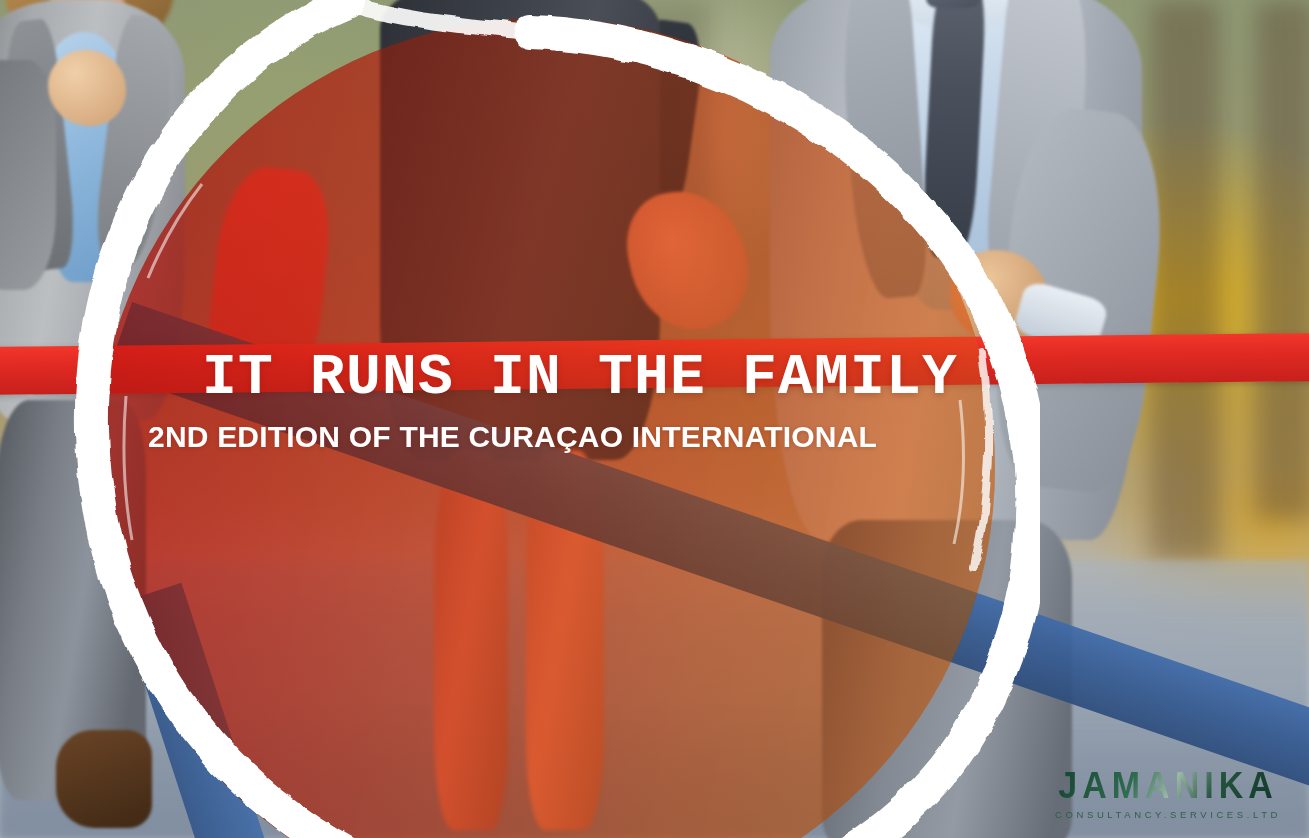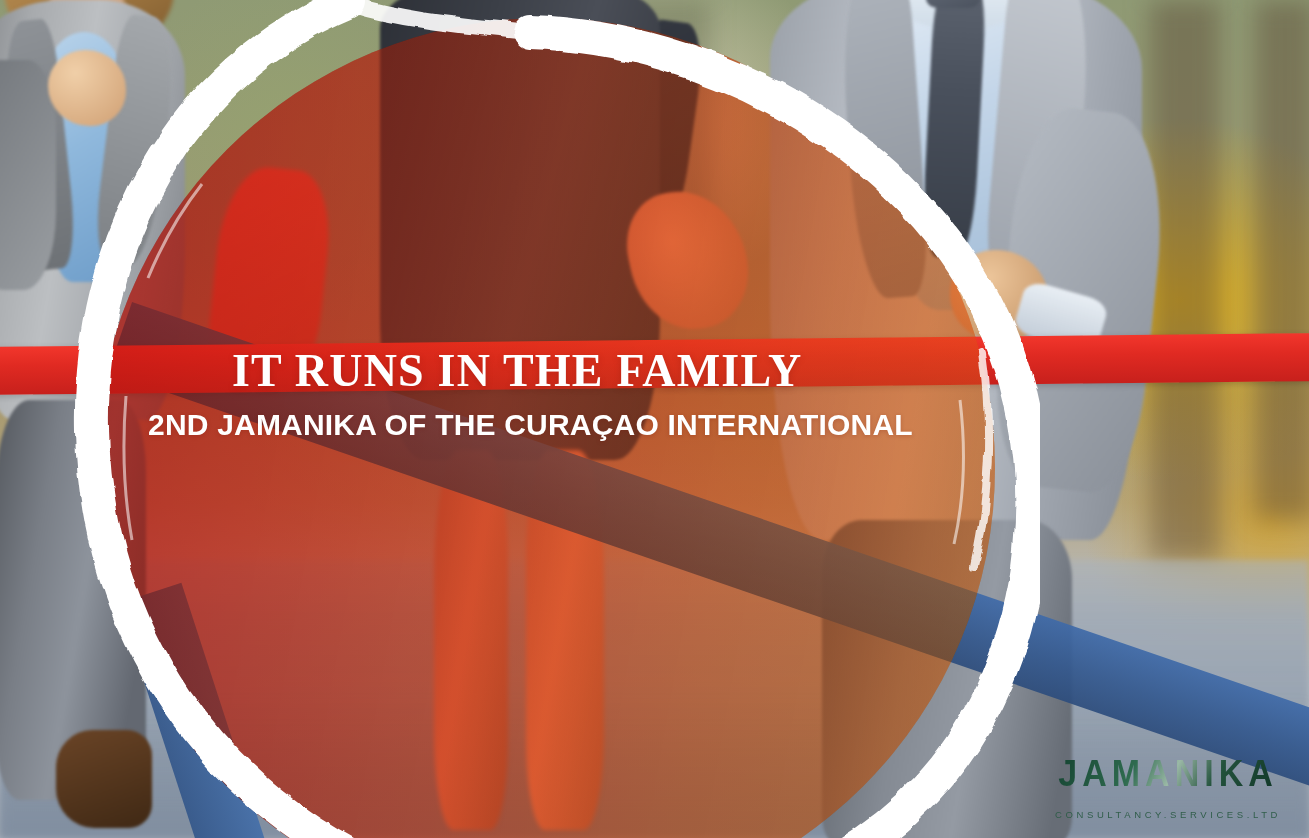--- a/index.html
+++ b/index.html
@@ -230,26 +230,26 @@
   
   .ring{ position:absolute; left:30px; top:-40px; width:1010px; height:1000px; overflow:visible; }
   .ring svg{ width:100%; height:100%; display:block; }
 
   
   .text-block{
     position:absolute; left:148px; top:348px; width:820px;
   }
   .headline{
     color:#fff;
-    font-family:Liberation Serif, serif;
+    font-family:Liberation Mono, monospace;
     font-weight:700;
-    font-size:46px;
+    font-size:58px;
     letter-spacing:1.2px;
     line-height:1.02;
-    margin-left:84px;
+    margin-left:54px;
     text-shadow:0 2px 6px rgba(120,22,12,.28);
     white-space:nowrap;
   }
   .sub1{
     color:#fff; font-weight:300; font-size:31px; letter-spacing:.4px;
     margin-top:24px; white-space:nowrap;
     text-shadow:0 1px 4px rgba(120,22,12,.25);
   }
   .sub2{
     color:#fff; font-weight:700; font-size:30px; letter-spacing:.2px;
@@ -276,21 +276,21 @@
     -webkit-background-clip:text; background-clip:text;
     -webkit-text-fill-color:transparent; color:transparent;
     transform:scaleY(1.08);
   }
   .logo-sub{
     font-family:"Liberation Sans", sans-serif;
     font-weight:400;
     font-size:9.5px;
     letter-spacing:3.6px;
     color:#2d5c47;
-    margin-top:16px;
+    margin-top:4px;
     opacity:.95;
   }
 </style>
 </head>
 <body>
 
 <div id="poster">
 
   <div class="photo">
     <div class="bg-sky"></div>
@@ -375,21 +375,21 @@
         <path d="M 96 436 C 92 486, 94 536, 102 580" fill="none" stroke="#ffffff" stroke-width="3"></path>
         <path d="M 118 318 C 132 284, 150 252, 172 224" fill="none" stroke="#ffffff" stroke-width="3"></path>
         <path d="M 930 440 C 936 490, 934 540, 924 584" fill="none" stroke="#ffffff" stroke-width="3"></path>
         <path d="M 420 898 C 474 914, 534 920, 592 914" fill="none" stroke="#ffffff" stroke-width="3"></path>
       </g>
     </svg>
   </div>
 
   <div class="text-block">
     <div class="headline">IT RUNS IN THE FAMILY</div>
-    <div class="sub2"><span>2ND JAMANIKA</span><span class="thin"> OF </span><span>THE CURAÇAO INTERNATIONAL</span></div>
+    <div class="sub2"><span>2ND EDITION</span><span class="thin"> OF </span><span>THE CURAÇAO INTERNATIONAL</span></div>
   </div>
 
   <div class="logo">
     <div class="logo-word">JAMANIKA</div>
     <div class="logo-sub">CONSULTANCY.SERVICES.LTD</div>
   </div>
 
 </div>
 
 </body></html>

